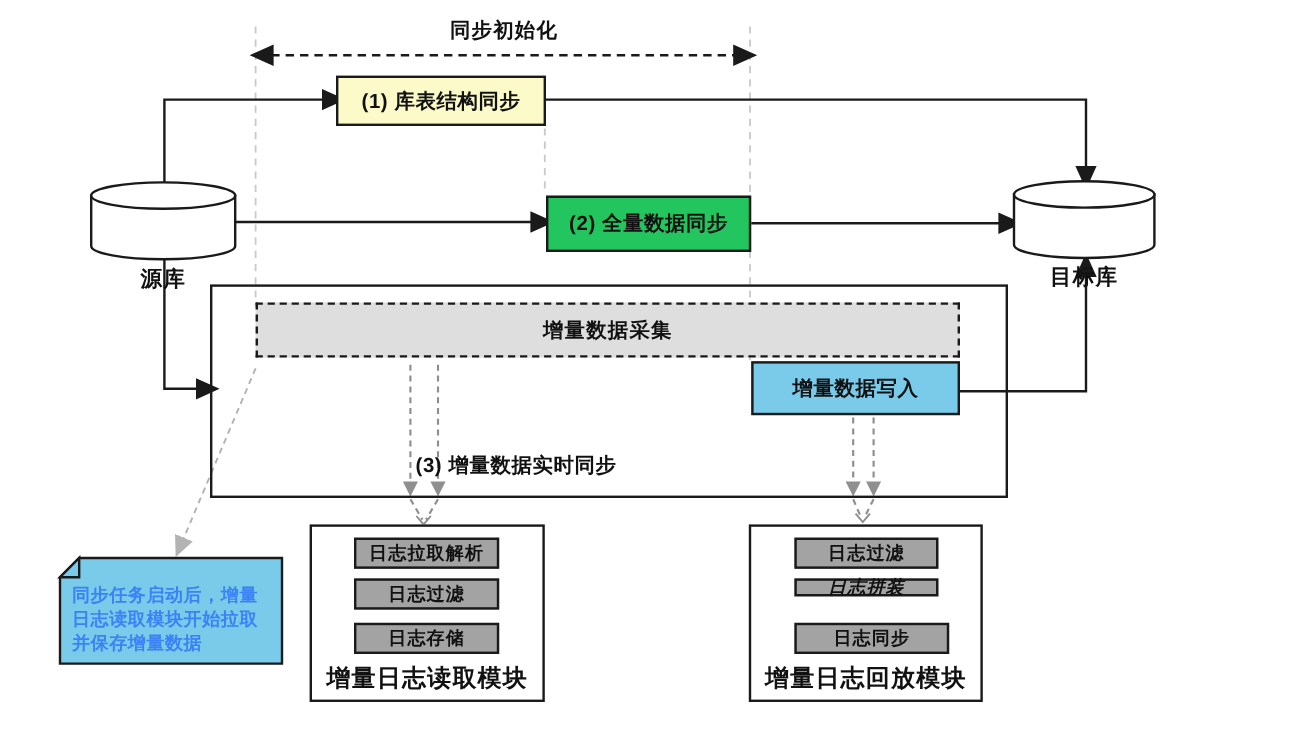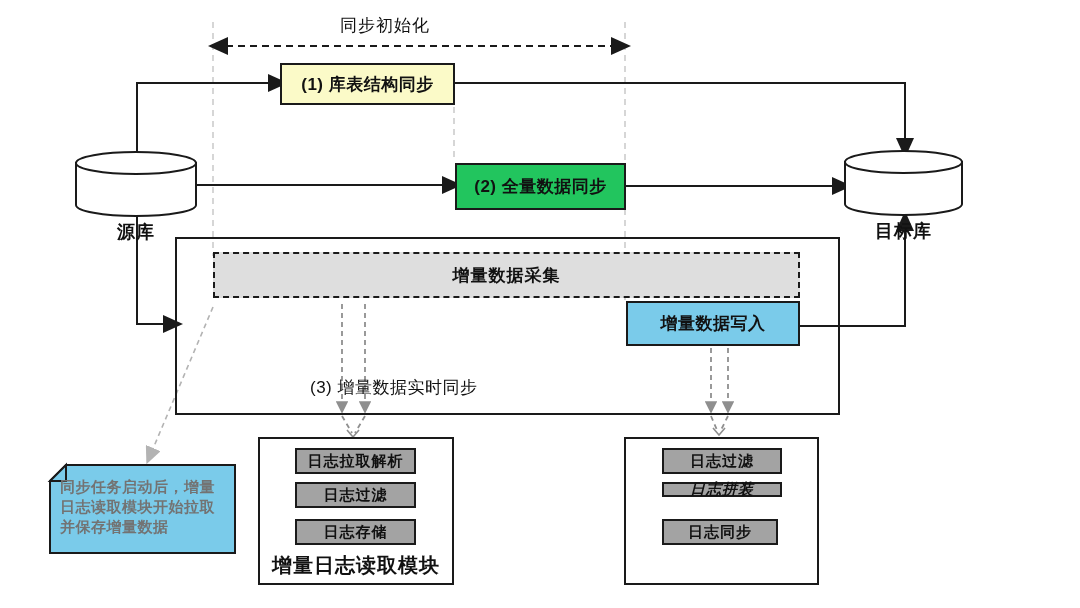--- a/index.html
+++ b/index.html
@@ -5,21 +5,21 @@
   html,body{margin:0;padding:0;background:#fff;}
   #stage{position:relative;width:1080px;height:608px;background:#ffffff;overflow:hidden;
          font-family:"Liberation Sans","DejaVu Sans",sans-serif;color:#111;}
   #wires{position:absolute;left:0;top:0;width:1080px;height:608px;z-index:1;}
   .abs{position:absolute;box-sizing:border-box;}
   .node{z-index:2;border:2px solid #1a1a1a;display:flex;align-items:center;justify-content:center;
         font-size:17px;font-weight:700;letter-spacing:.5px;}
   .bigbox{z-index:2;border:2px solid #1a1a1a;background:transparent;}
   .graybox{z-index:2;border:2px dashed #1a1a1a;display:flex;align-items:center;justify-content:center;
         font-size:17px;font-weight:700;letter-spacing:1px;}
-  .lbl{z-index:3;font-weight:400;}
+  .lbl{z-index:3;text-align:center;font-weight:700;}
   .module{z-index:2;border:2px solid #1a1a1a;background:#fff;}
   .step{position:absolute;box-sizing:border-box;border:2px solid #1a1a1a;background:#a3a3a3;
         display:flex;align-items:center;justify-content:center;font-size:15px;font-weight:700;letter-spacing:1px;}
   .modlabel{position:absolute;left:0;right:0;text-align:center;font-size:20px;font-weight:700;letter-spacing:1px;}
   .cyl-label{z-index:3;text-align:center;font-size:18px;font-weight:700;letter-spacing:1px;margin-top:40px;}
   #note-text{z-index:3;font-size:15px;font-weight:700;line-height:1.33;letter-spacing:.5px;}
 </style>
 </head>
 <body>
 
@@ -99,18 +99,19 @@
   <div class="abs module" style="left:258px;top:437px;width:196px;height:148px;">
     <div class="step" style="left:35px;top:9px;width:121px;height:26px;">日志拉取解析</div>
     <div class="step" style="left:35px;top:43px;width:121px;height:26px;">日志过滤</div>
     <div class="step" style="left:35px;top:80px;width:121px;height:26px;">日志存储</div>
     <div class="modlabel" style="top:113px;">增量日志读取模块</div>
   </div>
 
   <div class="abs module" style="left:624px;top:437px;width:195px;height:148px;">
     <div class="step" style="left:36px;top:9px;width:120px;height:26px;">日志过滤</div>
     <div class="step" style="left:36px;top:43px;width:120px;height:15px;font-style:italic;">日志拼装</div>
-    <div class="step" style="left:36px;top:80px;width:116px;height:26px;">日志同步</div>
+    <div class="step" style="left:36px;top:80px;width:129px;height:26px;">日志同步</div>
+    <div class="modlabel" style="top:113px;">增量日志回放模块</div>
   </div>
 
-  <div class="abs" id="note-text" style="left: 60px; top: 477px; width: 158px; color: #737373;">同步任务启动后，增量日志读取模块开始拉取并保存增量数据</div>
+  <div class="abs" id="note-text" style="left: 60px; top: 487px; width: 158px; color: #3b82f6;">同步任务启动后，增量日志读取模块开始拉取并保存增量数据</div>
 
 </div>
 
 </body></html>

